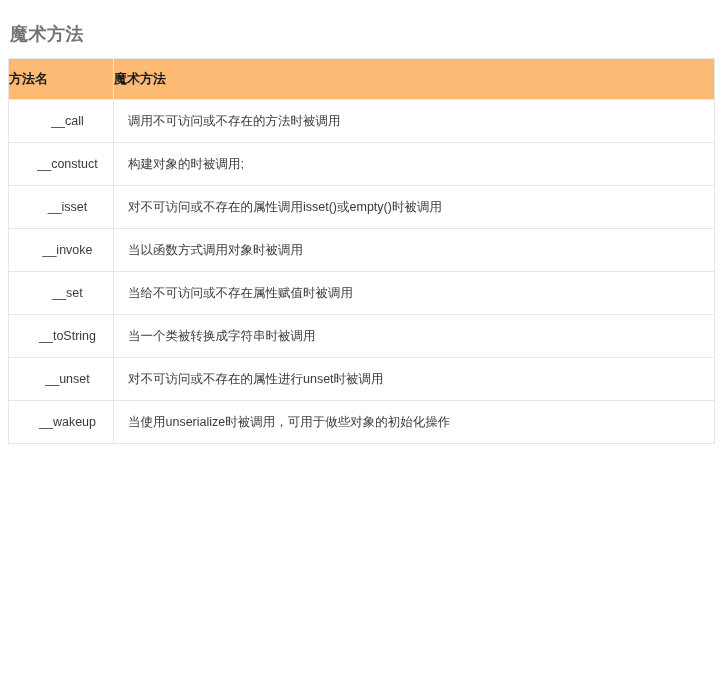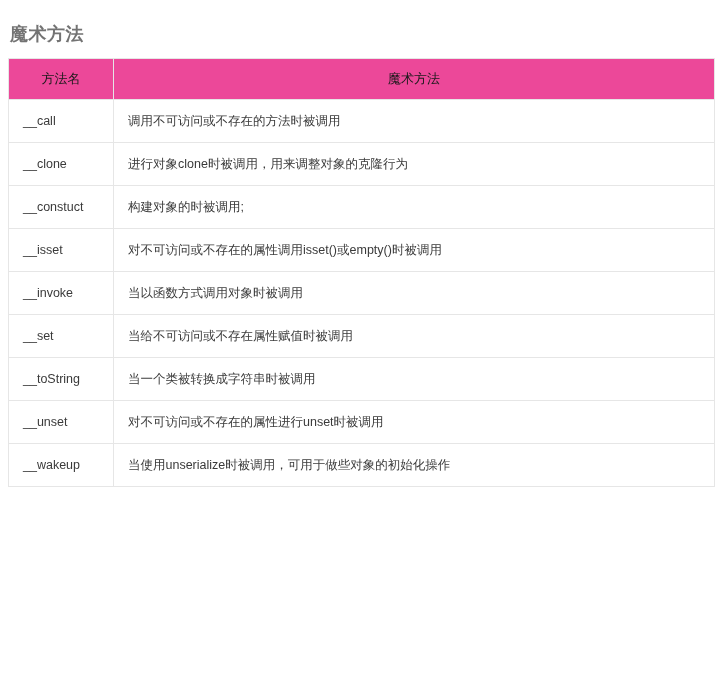--- a/index.html
+++ b/index.html
@@ -31,36 +31,37 @@
     width: 707px;
     table-layout: fixed;
     font-size: 12.5px;
   }
   table.magic-table th,
   table.magic-table td {
     border: 1px solid #e6e6e6;
     vertical-align: middle;
   }
   table.magic-table thead th {
-    background: #ec4899;
-    font-weight: normal;
-    text-align: center;
+    background: #fdba74;
+    font-weight: bold;
+    text-align: left;
     height: 38px;
     color: #1a1a1a;
     font-size: 13px;
   }
   table.magic-table tbody td {
     height: 40px;
     background: #ffffff;
     color: #3a3a3a;
   }
   .col-name {
     width: 104px;
     padding-left: 14px;
     white-space: nowrap;
+    text-align: center;
   }
   .col-cond {
     padding-left: 14px;
     padding-right: 10px;
     line-height: 1.5;
   }
   thead .col-name, thead .col-cond {
     padding-left: 0;
     padding-right: 0;
   }
@@ -75,24 +76,20 @@
     <thead>
       <tr>
         <th class="col-name">方法名</th>
         <th class="col-cond">魔术方法</th>
       </tr>
     </thead>
     <tbody>
       <tr>
         <td class="col-name">__call</td>
         <td class="col-cond">调用不可访问或不存在的方法时被调用</td>
-      </tr>
-      <tr>
-        <td class="col-name">__clone</td>
-        <td class="col-cond">进行对象clone时被调用，用来调整对象的克隆行为</td>
       </tr>
       <tr>
         <td class="col-name">__constuct</td>
         <td class="col-cond">构建对象的时被调用;</td>
       </tr>
       <tr>
         <td class="col-name">__isset</td>
         <td class="col-cond">对不可访问或不存在的属性调用isset()或empty()时被调用</td>
       </tr>
       <tr>

